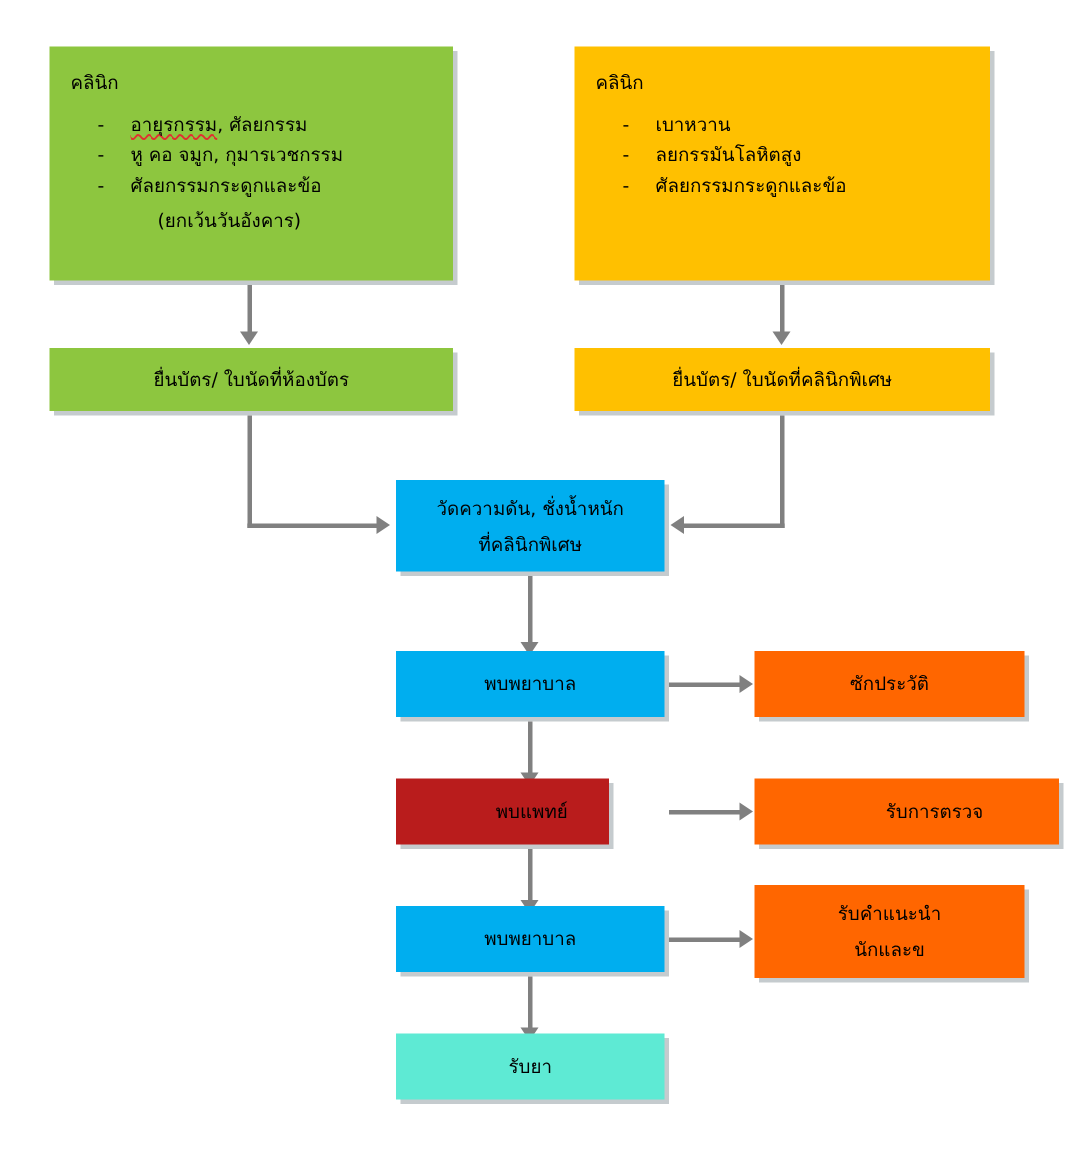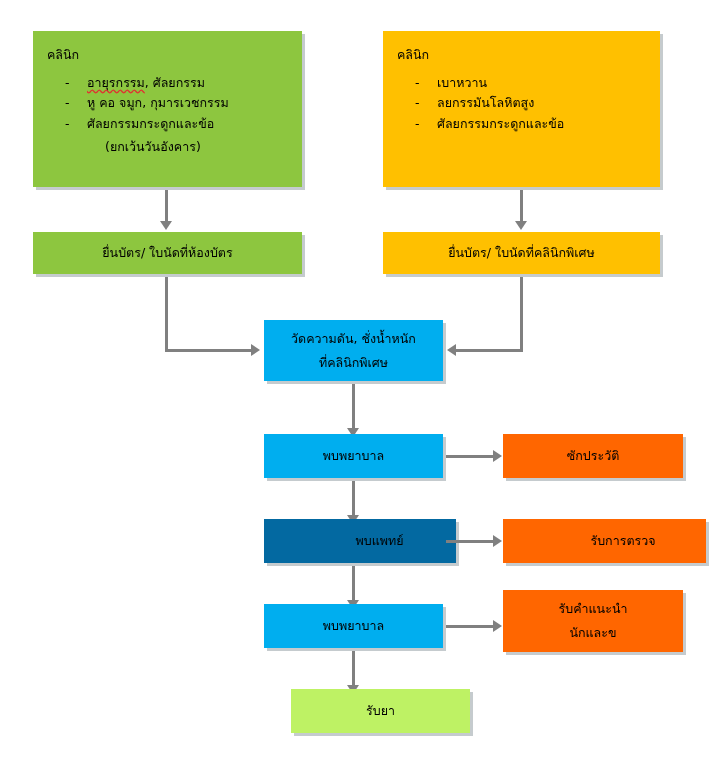--- a/index.html
+++ b/index.html
@@ -173,21 +173,21 @@
   <div class="line" style="left:446px; top:455px; width:48px; height:3px;"></div>
   <div class="arrowhead arrow-right" style="left:493px; top:450px;"></div>
 
   <div class="node centered" style="left:503px; top:434px; width:180px; height:44px; background:#FF6600;">
     <span>ซักประวัติ</span>
   </div>
 
   <div class="line" style="left:352px; top:481px; width:3px; height:36px;"></div>
   <div class="arrowhead arrow-down" style="left:347px; top:515px;"></div>
 
-  <div class="node centered" style="left:264px; top:519px; width:192px; height:44px; background:#0369a1;padding-left:39px;">
+  <div class="node centered" style="left:264px; top:519px; width:142px; height:44px; background:#b91c1c;padding-left:39px;">
     <span>พบแพทย์</span>
   </div>
 
   <div class="line" style="left:446px; top:540px; width:48px; height:3px;"></div>
   <div class="arrowhead arrow-right" style="left:493px; top:535px;"></div>
 
   <div class="node centered" style="left:503px; top:519px; width:203px; height:44px; background:#FF6600;padding-left:37px;">
     <span>รับการตรวจ</span>
   </div>
 
@@ -202,17 +202,17 @@
   <div class="arrowhead arrow-right" style="left:493px; top:620px;"></div>
 
   <div class="node centered" style="left:503px; top:590px; width:180px; height:62px; background:#FF6600;">
     <span class="txt-line">รับคำแนะนำ</span>
     <span class="txt-line">นักและข</span>
   </div>
 
   <div class="line" style="left:352px; top:651px; width:3px; height:36px;"></div>
   <div class="arrowhead arrow-down" style="left:347px; top:685px;"></div>
 
-  <div class="node centered" style="left:264px; top:689px; width:179px; height:44px; background:#bef264;margin-left:27px;">
+  <div class="node centered" style="left:264px; top:689px; width:179px; height:44px; background:#5eead4;">
     <span>รับยา</span>
   </div>
 
 </div>
 
 </body></html>

